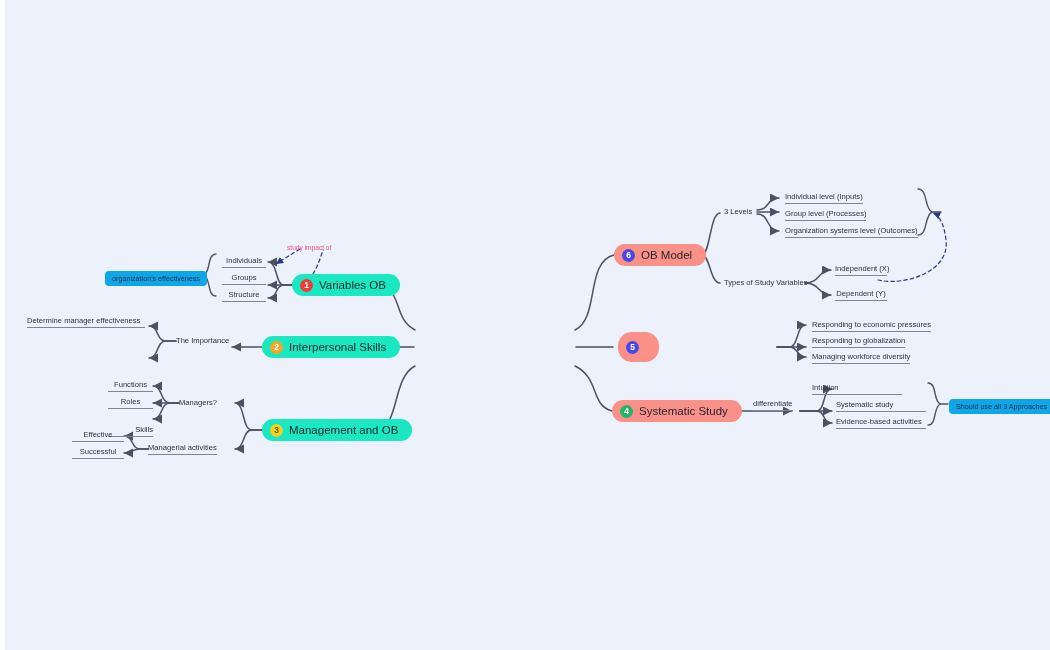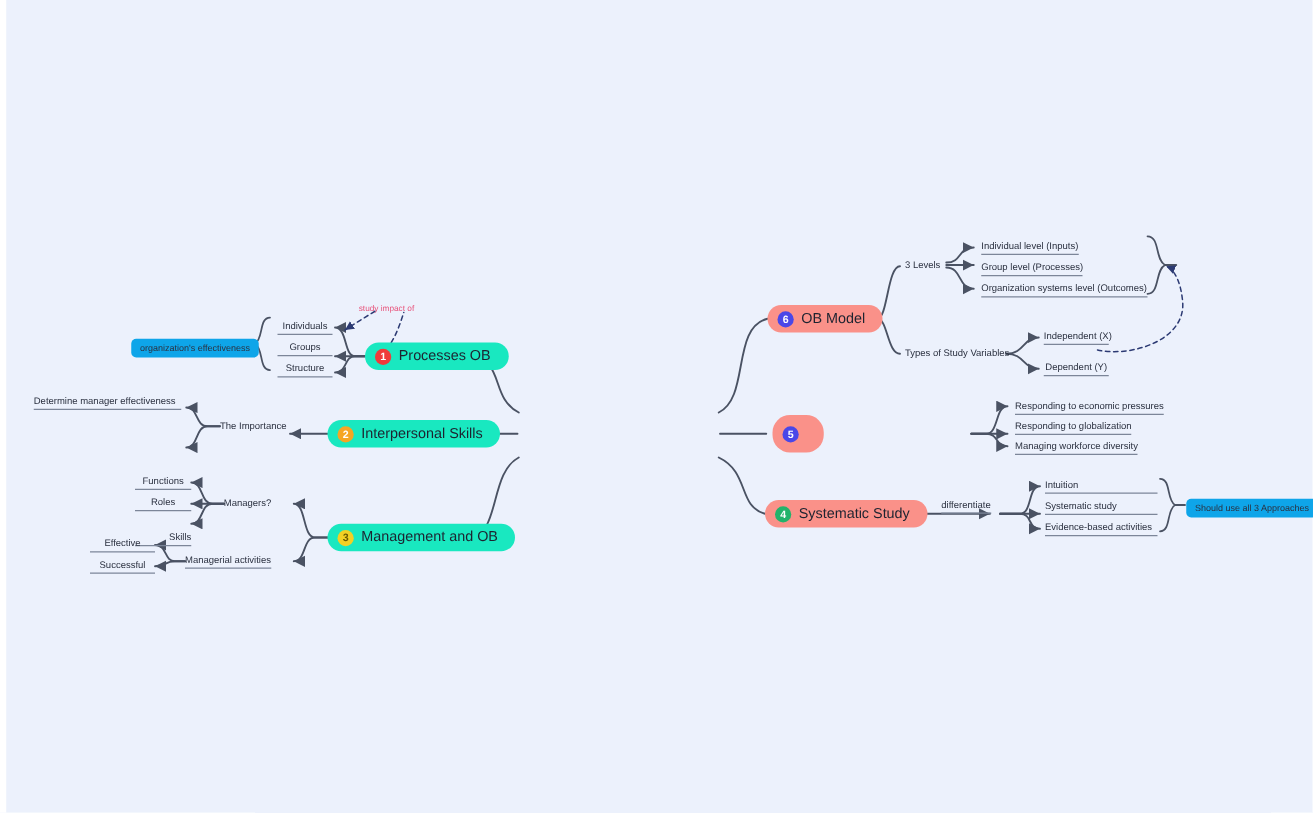--- a/index.html
+++ b/index.html
@@ -145,21 +145,21 @@
       <path d="M179,403 L170,403 C160,403 163,419 153,419" marker-end="url(#ah)"></path>
 
       <path d="M148,449 L140,449 C131,449 134,436 124,436" marker-end="url(#ah)"></path>
       <path d="M148,449 L140,449 C131,449 134,453 124,453" marker-end="url(#ah)"></path>
     </g>
   </svg>
 
 
   <div class="pill teal" style="left:292px;top:274px;height:22px;">
     <span class="badge" style="background:#ef3b3b;">1</span>
-    <span class="plabel">Processes OB</span>
+    <span class="plabel">Variables OB</span>
   </div>
   <div class="annot" style="left:287px;top:244px;">study impact of</div>
   <div class="leaf" style="left:222px;top:256px;width:44px;text-align:center;">Individuals</div>
   <div class="leaf" style="left:222px;top:273px;width:44px;text-align:center;">Groups</div>
   <div class="leaf" style="left:222px;top:290px;width:44px;text-align:center;">Structure</div>
   <div class="chip" style="left:105px;top:271px;">organization's effectiveness</div>
 
   <div class="pill teal" style="left:262px;top:336px;height:22px;">
     <span class="badge" style="background:#f5a623;">2</span>
     <span class="plabel">Interpersonal Skills</span>
@@ -196,18 +196,18 @@
   </div>
   <div class="leaf" style="left:812px;top:320px;">Responding to economic pressures</div>
   <div class="leaf" style="left:812px;top:336px;">Responding to globalization</div>
   <div class="leaf" style="left:812px;top:352px;">Managing workforce diversity</div>
 
   <div class="pill salmon" style="left:612px;top:400px;height:22px;">
     <span class="badge" style="background:#23b36b;">4</span>
     <span class="plabel">Systematic Study</span>
   </div>
   <div class="plain under" style="left:753px;top:399px;">differentiate</div>
-  <div class="leaf" style="left:836px;top:383px;width:90px;">Intuition</div>
+  <div class="leaf" style="left:812px;top:383px;width:90px;">Intuition</div>
   <div class="leaf" style="left:836px;top:400px;width:90px;">Systematic study</div>
   <div class="leaf" style="left:836px;top:417px;width:90px;">Evidence-based activities</div>
   <div class="chip" style="left:949px;top:399px;">Should use all 3 Approaches</div>
 
 </div>
 
 </body></html>

